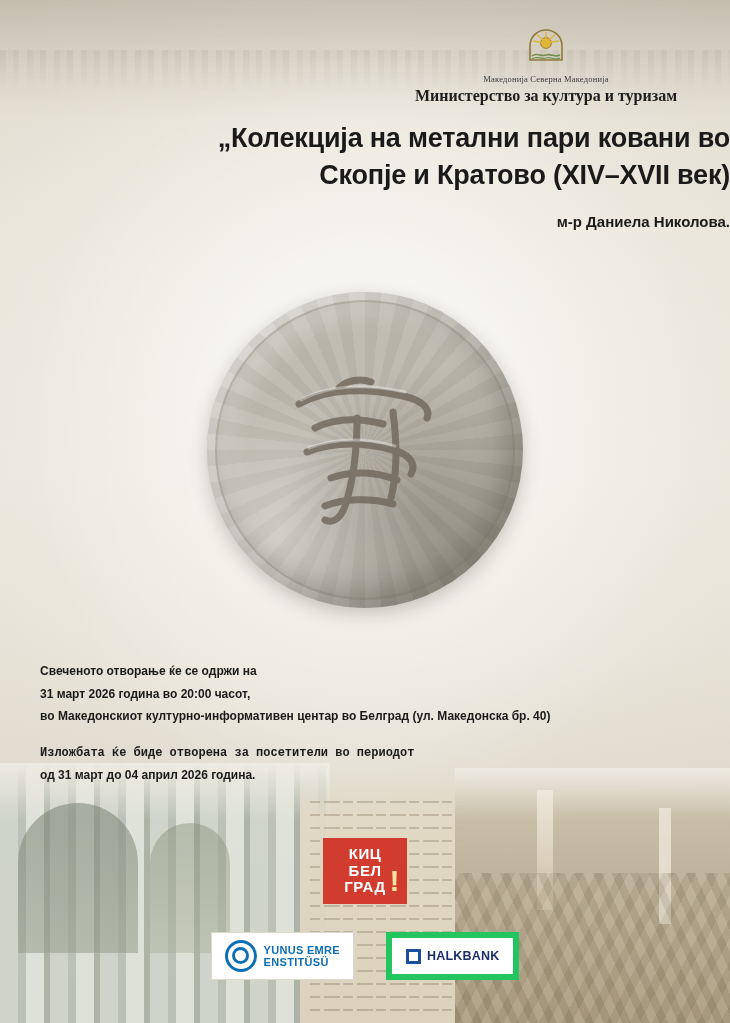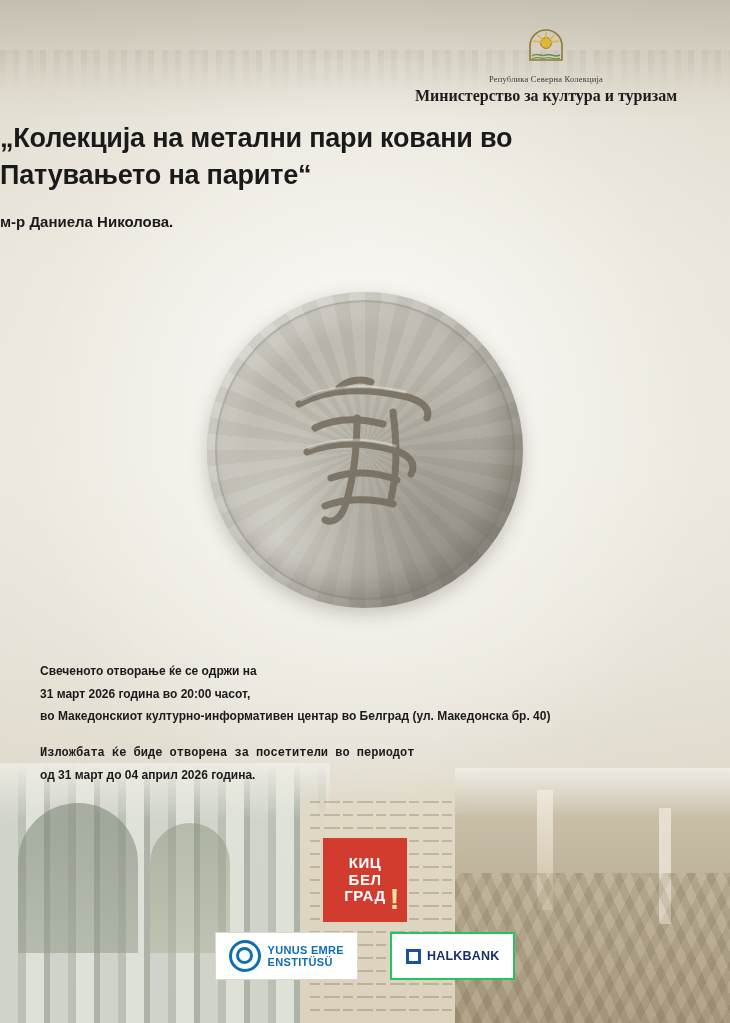--- a/index.html
+++ b/index.html
@@ -177,21 +177,21 @@
     font-weight: bold;
     color: #1d1d1d;
     font-family: "Liberation Serif", serif;
   }
 
   
   .title-block {
     position: absolute;
     top: 120px;
     left: 0; right: 0;
-    text-align: left;
+    text-align: right;
     color: #1a1a1a;
   }
   .title-line {
     font-size: 27px;
     font-weight: bold;
     line-height: 1.36;
     letter-spacing: -0.2px;
   }
   .author {
     margin-top: 20px;
@@ -263,21 +263,21 @@
     font-family: Liberation Mono, monospace;
   }
 
   
   .logo-kic {
     position: absolute;
     left: 50%;
     transform: translateX(-50%);
     top: 838px;
     width: 84px;
-    height: 84px;
+    height: 66px;
     background: #d23c2f;
     display: flex;
     flex-direction: column;
     align-items: center;
     justify-content: center;
     color: #ffffff;
     font-weight: bold;
     font-size: 15px;
     line-height: 1.12;
     letter-spacing: .5px;
@@ -323,21 +323,21 @@
   }
   .logo-yunus .txt {
     font-size: 11px;
     font-weight: bold;
     color: #0f6fb5;
     line-height: 1.1;
     letter-spacing: .3px;
   }
   .logo-halk {
     background: #ffffff;
-    border: 2px solid #22c55e;
+    border: 6px solid #22c55e;
     display: flex;
     align-items: center;
     gap: 6px;
     padding: 10px 14px;
   }
   .logo-halk .mark {
     width: 15px; height: 15px;
     background: #1b4fa0;
     position: relative;
   }
@@ -377,27 +377,27 @@
             <line x1="23" y1="17" x2="23" y2="6"></line>
             <line x1="23" y1="17" x2="14" y2="8.5"></line>
             <line x1="23" y1="17" x2="32" y2="8.5"></line>
             <line x1="23" y1="17" x2="10" y2="15"></line>
             <line x1="23" y1="17" x2="36" y2="15"></line>
           </g>
           <path d="M9 30 C14 26 18 31 23 29 C28 27 32 32 37 29" fill="none" stroke="#6f8f4a" stroke-width="1.6"></path>
           <path d="M9 33 C14 29 18 34 23 32 C28 30 32 35 37 32" fill="none" stroke="#6f8f4a" stroke-width="1.2"></path>
         </svg>
       </span>
-      <div class="ministry-line1">Република Северна Колекција</div>
+      <div class="ministry-line1">Македонија Северна Македонија</div>
       <div class="ministry-line2">Министерство за култура и туризам</div>
     </div>
 
     <div class="title-block">
       <div class="title-line">„Колекција на метални пари ковани во</div>
-      <div class="title-line">Патувањето на парите“</div>
+      <div class="title-line">Скопје и Кратово (XIV–XVII век)</div>
       <div class="author">м-р Даниела Николова.</div>
     </div>
 
     <div class="coin-wrap">
       <div class="coin">
         <div class="coin-edge"></div>
         <div class="coin-script">
           <svg viewBox="0 0 316 316" xmlns="http://www.w3.org/2000/svg" aria-hidden="true">
             <g fill="none" stroke="#6d6658" stroke-width="7" stroke-linecap="round" stroke-linejoin="round" opacity="0.8">
               <path d="M92 112 C120 96 160 96 196 104 C214 108 224 116 220 126"></path>

